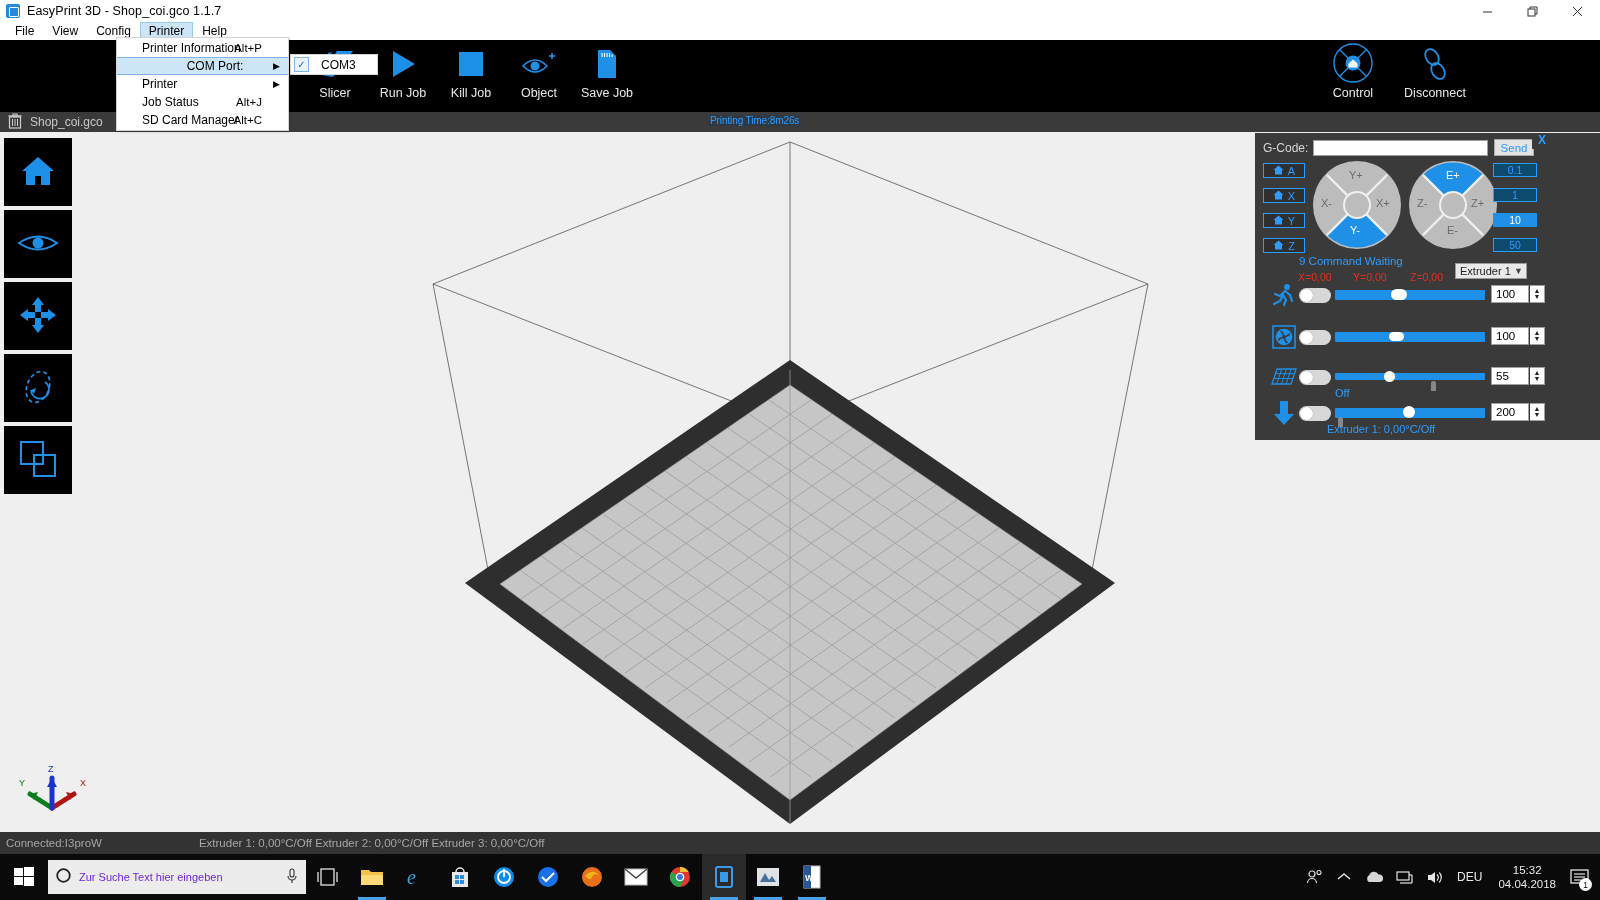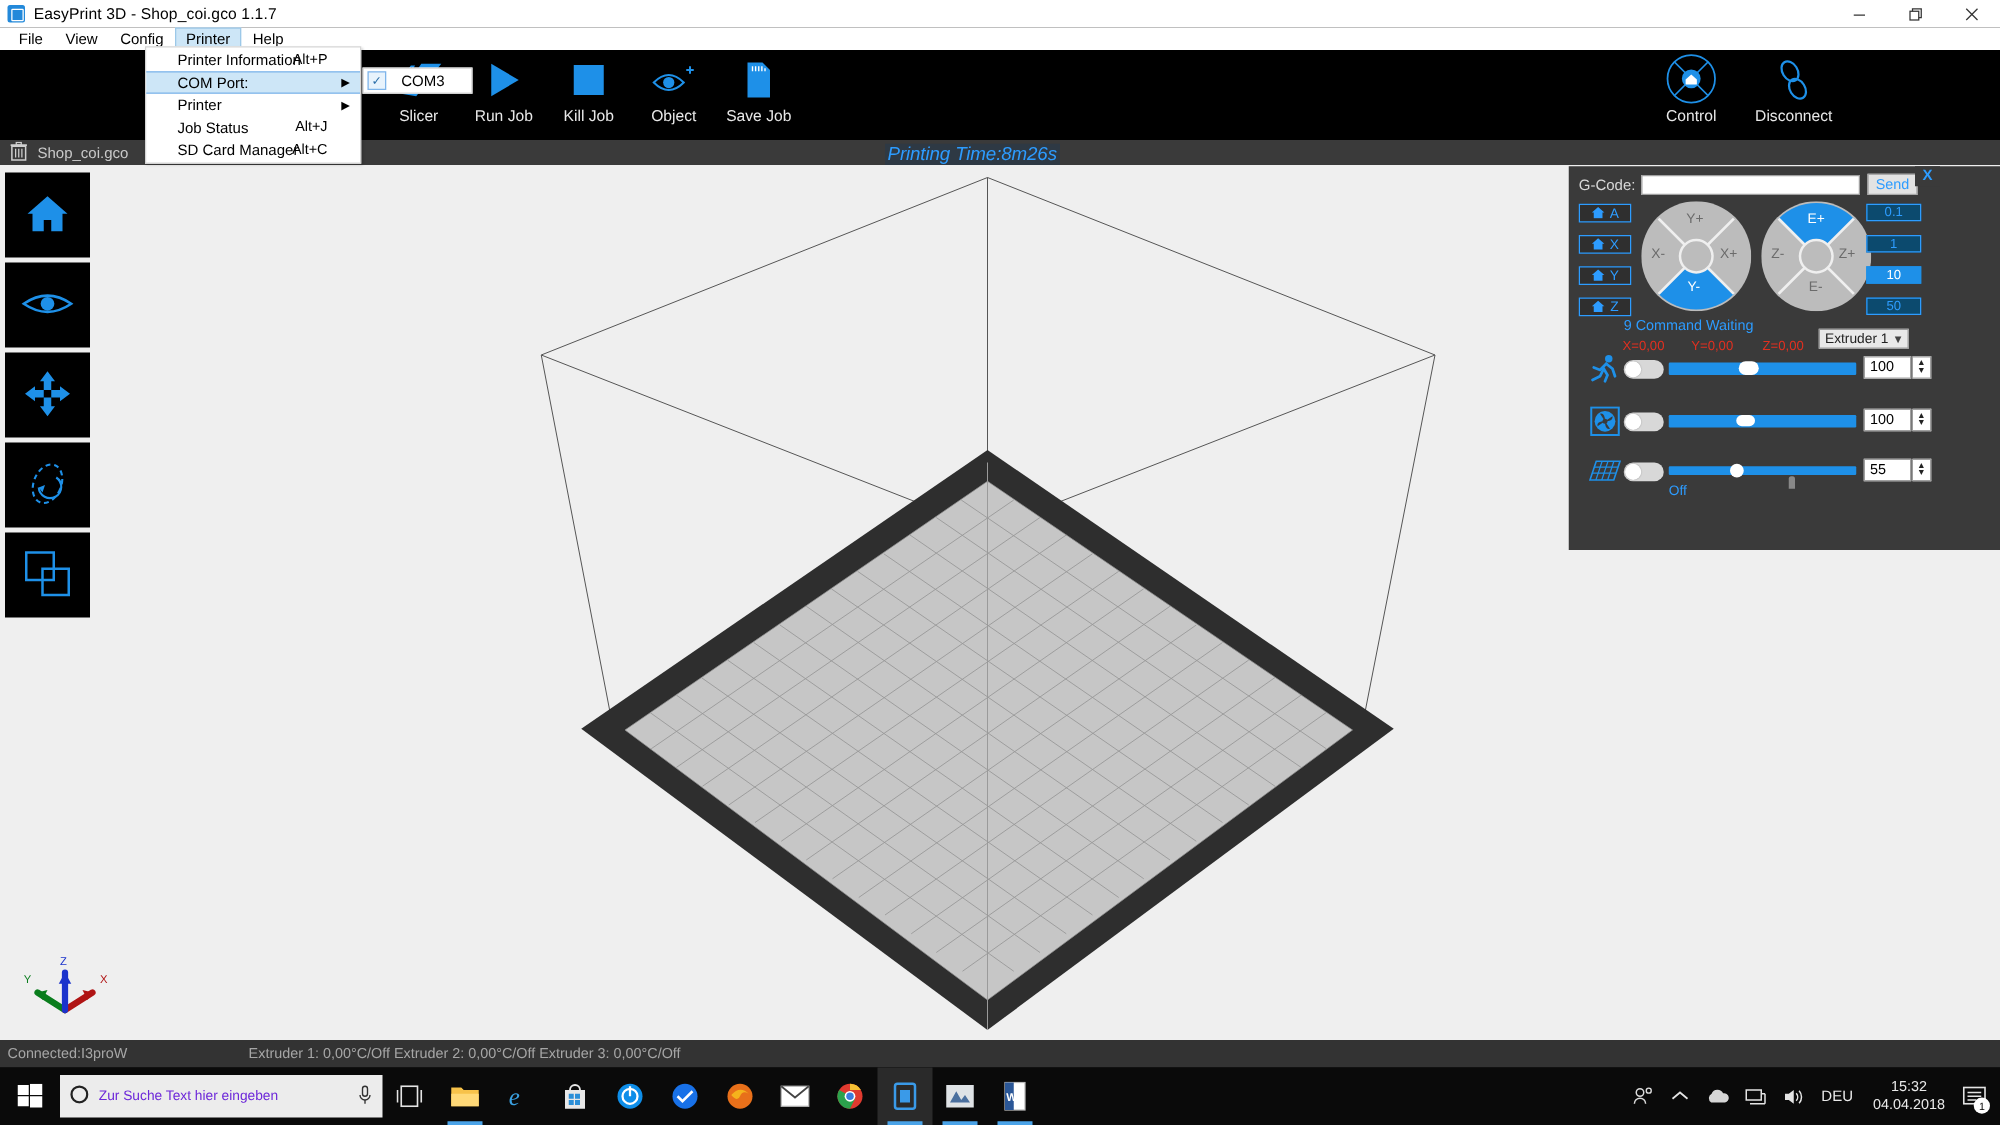--- a/index.html
+++ b/index.html
@@ -16,39 +16,39 @@
   .wc svg { display:block; }
 
   
   #menubar { position:absolute; left:0; top:22px; width:1600px; height:18px; background:#fff; display:flex; align-items:center; padding-left:6px; }
   .menu-top { padding:2px 9px; font-size:12px; color:#000; line-height:14px; }
   .menu-top.active { background:#cde6f7; border:1px solid #9cc8e8; padding:1px 8px; }
 
   
   #dropdown { position:absolute; left:116px; top:37px; width:173px; background:#fff; border:1px solid #d5d5d5; padding:1px 0; z-index:60; box-shadow:1px 1px 2px rgba(0,0,0,.18); }
   .mi { height:18px; display:flex; align-items:center; font-size:12px; color:#000; padding-left:25px; position:relative; }
-  .mi.hl { background:#cde6f7; border-top:1px solid #7eb4ea; border-bottom:1px solid #7eb4ea; }
+  .mi.hl { background:#cde6f7; border-top:1px solid #7eb4ea; border-bottom:1px solid #7eb4ea;justify-content:center; }
   .mi .acc { position:absolute; right:26px; font-size:11.5px; color:#000; }
   .mi .arrow { position:absolute; right:8px; font-size:9px; color:#000; }
   #submenu { position:absolute; left:290px; top:54px; width:88px; background:#fff; border:1px solid #d5d5d5; z-index:61; }
   #submenu .sm { height:19px; display:flex; align-items:center; font-size:12px; padding-left:30px; position:relative; }
   #submenu .chk { position:absolute; left:3px; top:2px; width:15px; height:15px; border:1px solid #7eb4ea; background:#e8f3fc; display:flex; align-items:center; justify-content:center; font-size:10px; color:#2a6ea8; }
 
   
   #toolbar { position:absolute; left:0; top:40px; width:1600px; height:72px; background:#000; }
   #logo { position:absolute; left:8px; top:6px; width:108px; height:58px; }
   .tb-btn { position:absolute; top:4px; width:70px; height:66px; display:flex; flex-direction:column; align-items:center; justify-content:flex-start; }
   .tb-ico { height:40px; display:flex; align-items:center; justify-content:center; }
   .tb-lbl { color:#e8e8e8; font-size:12.5px; margin-top:2px; white-space:nowrap; }
 
   
   #filerow { position:absolute; left:0; top:112px; width:1600px; height:20px; background:#3a3a3a; display:flex; align-items:center; }
   #trash { margin:0 8px 0 8px; }
   #fname { color:#c9c9c9; font-size:12px; }
-  #ptime { position:absolute; left:708px; top:115px; font-size:15px; color:#2d9cff; background:#2e3944; padding:0 2px; letter-spacing:-.1px;font-style:italic; }
+  #ptime { position:absolute; left:708px; top:115px; font-size:10px; color:#2d9cff; background:#2e3944; padding:0 2px; letter-spacing:-.1px; }
 
   
   #viewport { position:absolute; left:0; top:132px; width:1600px; height:700px; background:#efefef; overflow:hidden; }
   #sidetools { position:absolute; left:4px; top:138px; width:68px; z-index:20; }
   .sbtn { width:68px; height:68px; background:#000; margin-bottom:4px; display:flex; align-items:center; justify-content:center; }
 
   
   #statusbar { position:absolute; left:0; top:832px; width:1600px; height:22px; background:#333333; display:flex; align-items:center; }
   #st-conn { color:#a6a6a6; font-size:11.5px; margin-left:6px; }
   #st-temps { color:#a6a6a6; font-size:11.5px; margin-left:97px; }
@@ -502,20 +502,39 @@
     <div class="knob" style="left:121px; top:6px; width:11px; height:11px"></div>
     <div class="pin" style="left:168px; top:16px"></div>
     <div class="numbox">55</div>
     <div class="spin">
         <span>▲</span>
         <span>▼</span>
       </div>
     <div class="subtxt" style="left:72px; top:22px">Off</div>
   </div>
 
+  <div class="srow" style="top:268px">
+    <div class="sico">
+      <svg width="22" height="26" viewBox="0 0 22 26">
+        <polygon points="7,1 15,1 15,14 21,14 11,25 1,14 7,14" fill="#1e90e8"></polygon>
+      </svg>
+    </div>
+    <div class="toggle">
+        <i></i>
+      </div>
+    <div class="track" style="left:72px; top:7px; width:150px"></div>
+    <div class="knob" style="left:140px; top:5px; width:12px; height:12px"></div>
+    <div class="pin" style="left:75px; top:16px"></div>
+    <div class="numbox">200</div>
+    <div class="spin">
+        <span>▲</span>
+        <span>▼</span>
+      </div>
+    <div class="subtxt" style="left:64px; top:22px">Extruder 1: 0,00°C/Off</div>
+  </div>
 </div>
 <div id="panel-close">X</div>
 
 <div id="dropdown">
   <div class="mi">
     <span>Printer Information</span>
     <span class="acc">Alt+P</span>
   </div>
   <div class="mi hl">
     <span>COM Port:</span>

